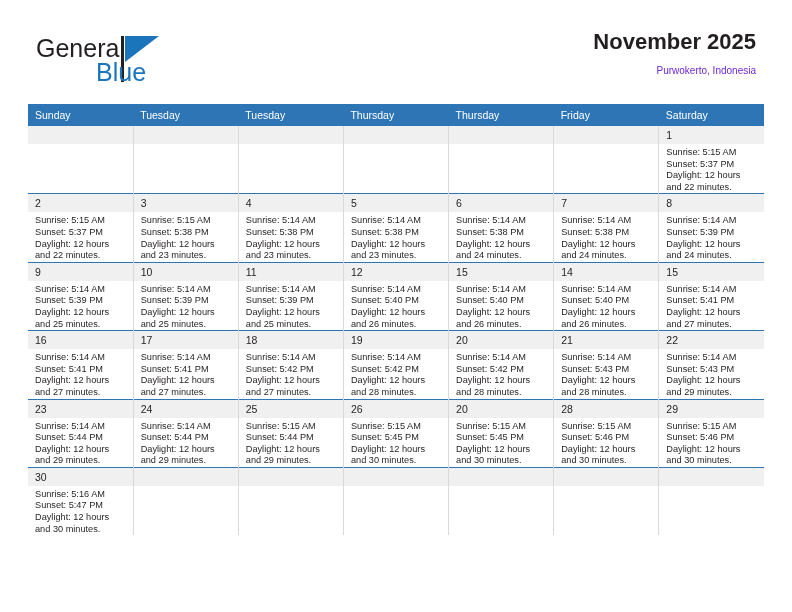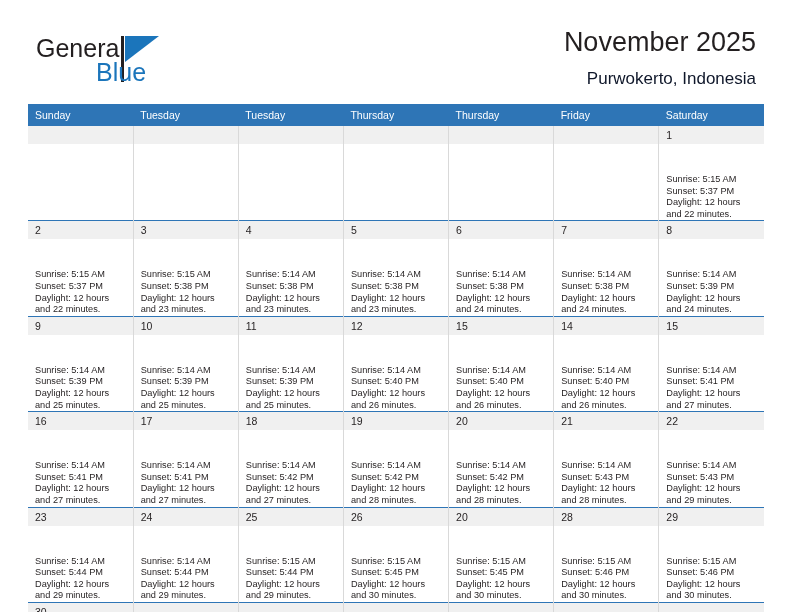--- a/index.html
+++ b/index.html
@@ -76,32 +76,32 @@
     background: #231f20;
   }
 
   .title-block {
     position: absolute;
     right: 36px;
     top: 26px;
     text-align: right;
   }
   .cal-title {
-    font-size: 27px;
-    font-weight: normal;
+    font-size: 22px;
+    font-weight: bold;
     color: #231f20;
     line-height: 32px;
     white-space: nowrap;
     text-align: center;
   }
   .cal-subtitle {
-    margin-top: 12px;
-    font-size: 17px;
+    margin-top: 4px;
+    font-size: 10px;
     font-weight: normal;
-    color: #0f172a;
+    color: #6d28d9;
     line-height: 18px;
     white-space: nowrap;
   }
 
   
   .calendar {
     position: absolute;
     left: 28px;
     top: 104px;
     width: 736px;
@@ -145,21 +145,20 @@
   }
   .daynum.empty {
     color: transparent;
   }
   .info {
     display: block;
     padding: 3px 5px 0 7px;
     font-size: 9.2px;
     line-height: 11.6px;
     color: #231f20;
-    margin-top: 27px;
   }
   .info span {
     display: block;
     white-space: nowrap;
   }
 </style>
 </head>
 <body>
 
 <div class="page">

